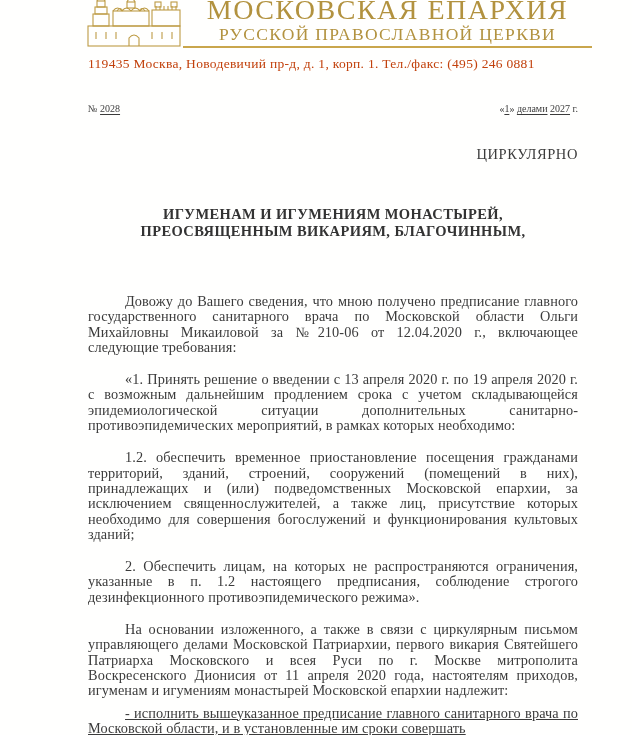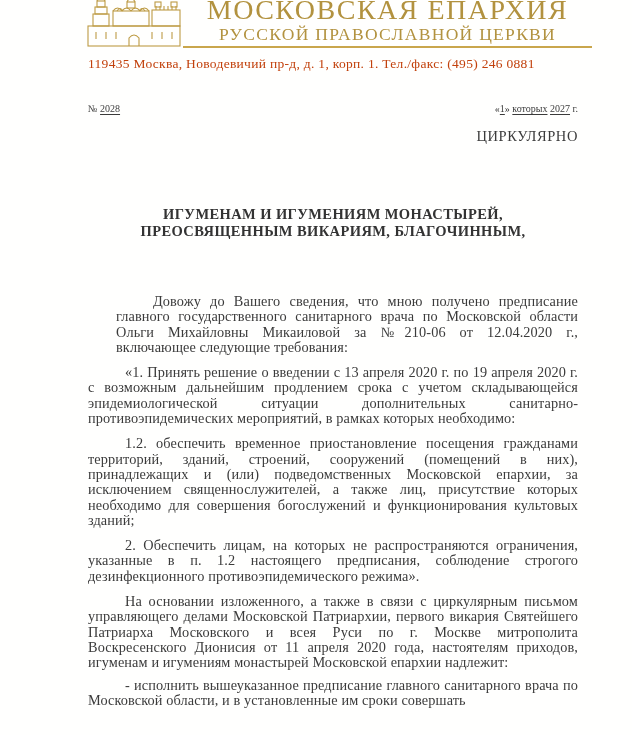--- a/index.html
+++ b/index.html
@@ -66,21 +66,21 @@
     right: 54px;
     top: 103px;
     display: flex;
     justify-content: space-between;
     font-size: 10px;
   }
   .u { text-decoration: underline; text-underline-offset: 2px; }
   .circular {
     position: absolute;
     right: 54px;
-    top: 128px;
+    top: 146px;
     font-size: 14.5px;
     letter-spacing: 0.6px;
   }
 
   
   .addressee {
     position: absolute;
     left: 88px;
     width: 490px;
     top: 206px;
@@ -98,25 +98,25 @@
     left: 88px;
     width: 490px;
     top: 294px;
     font-size: 14.3px;
     line-height: 15.3px;
     letter-spacing: 0.1px;
     text-align: justify;
   }
   .doc-body p {
     text-indent: 37px;
-    margin-top: 10px;
+    margin-top: 17px;
   }
-  .doc-body p:first-child { margin-top: 0; margin-left: 28px; }
+  .doc-body p:first-child { margin-top: 0; }
   .doc-body p.gap  { }
-  .doc-body p.gap2 { margin-top: 7px; }
+  .doc-body p.gap2 { margin-top: 7px; text-decoration: underline; }
 </style>
 </head>
 <body>
 
 <div class="page">
 
   <div>
     <svg class="logo" viewBox="0 0 96 56" fill="none" stroke="#bd9b44" stroke-width="1.1">
 
       <rect x="2" y="32" width="92" height="20"></rect>
@@ -162,21 +162,21 @@
     <div class="address">119435 Москва, Новодевичий пр-д, д. 1, корп. 1. Тел./факс: (495) 246 0881</div>
   </div>
 
   <div class="ref-row">
     <div>
       <span>№</span>
       <span class="u">2028</span>
     </div>
     <div>
       <span>«</span><span class="u">1</span><span>»</span>
-      <span class="u">которых</span>
+      <span class="u">делами</span>
       <span class="u">2027</span>
       <span>г.</span>
     </div>
   </div>
 
   <div class="circular">ЦИРКУЛЯРНО</div>
 
   <div class="addressee">
     <div>ИГУМЕНАМ И ИГУМЕНИЯМ МОНАСТЫРЕЙ,</div>
     <div>ПРЕОСВЯЩЕННЫМ ВИКАРИЯМ, БЛАГОЧИННЫМ,</div>

